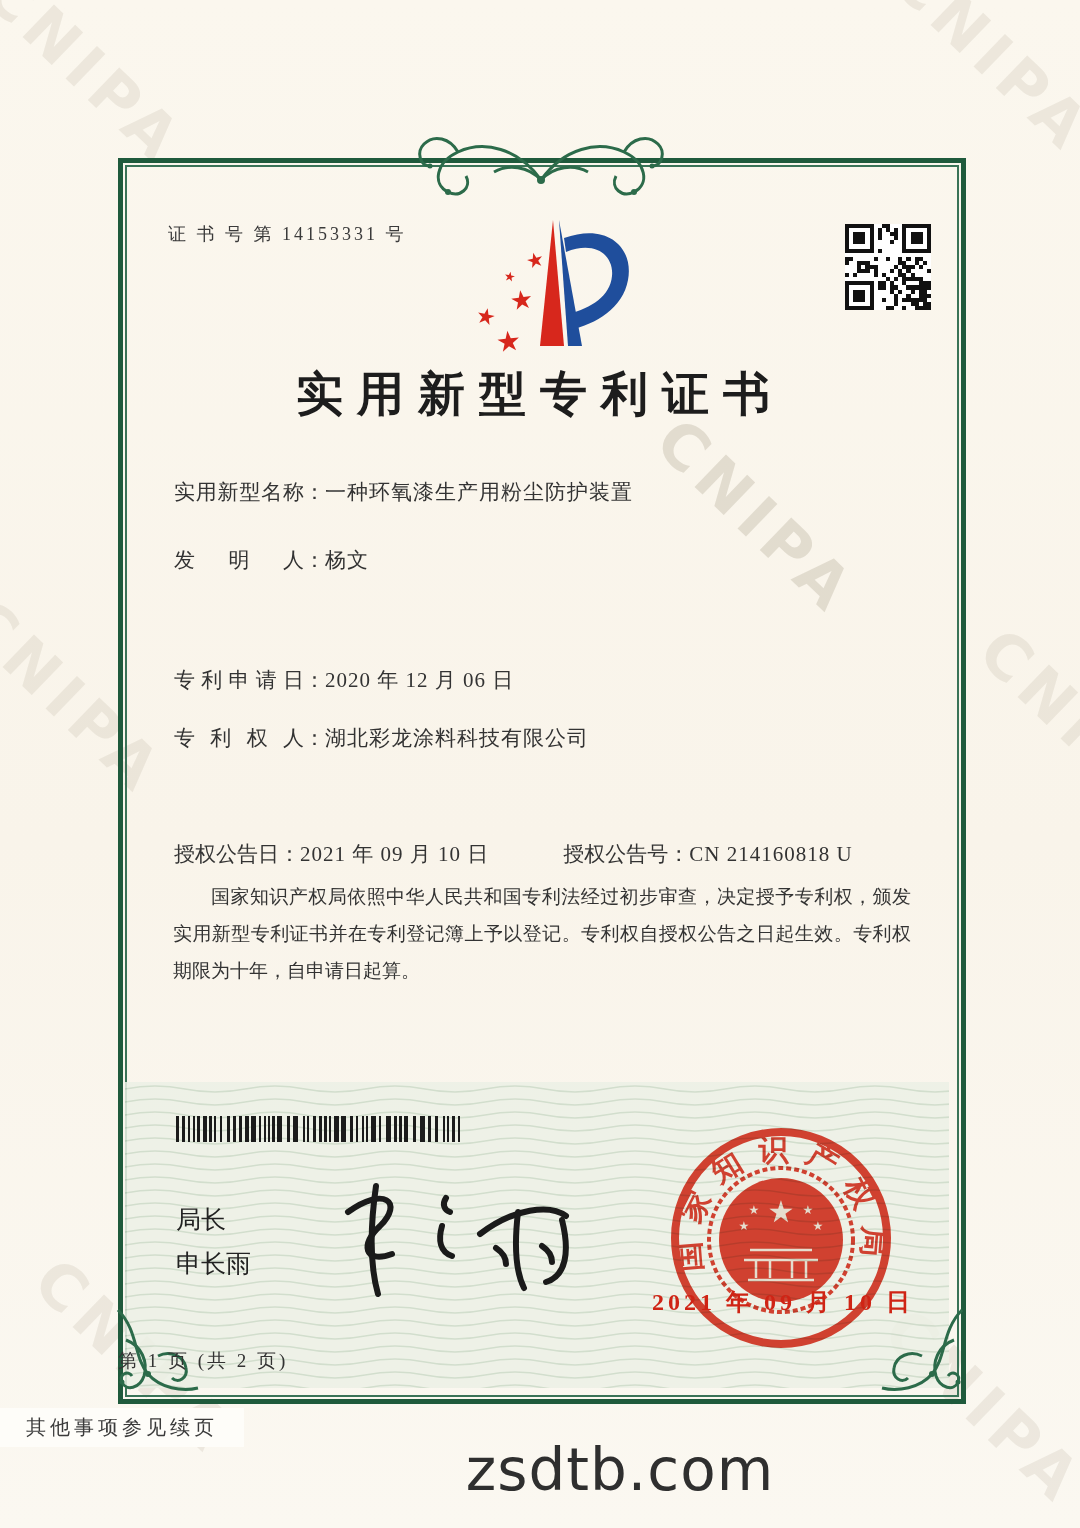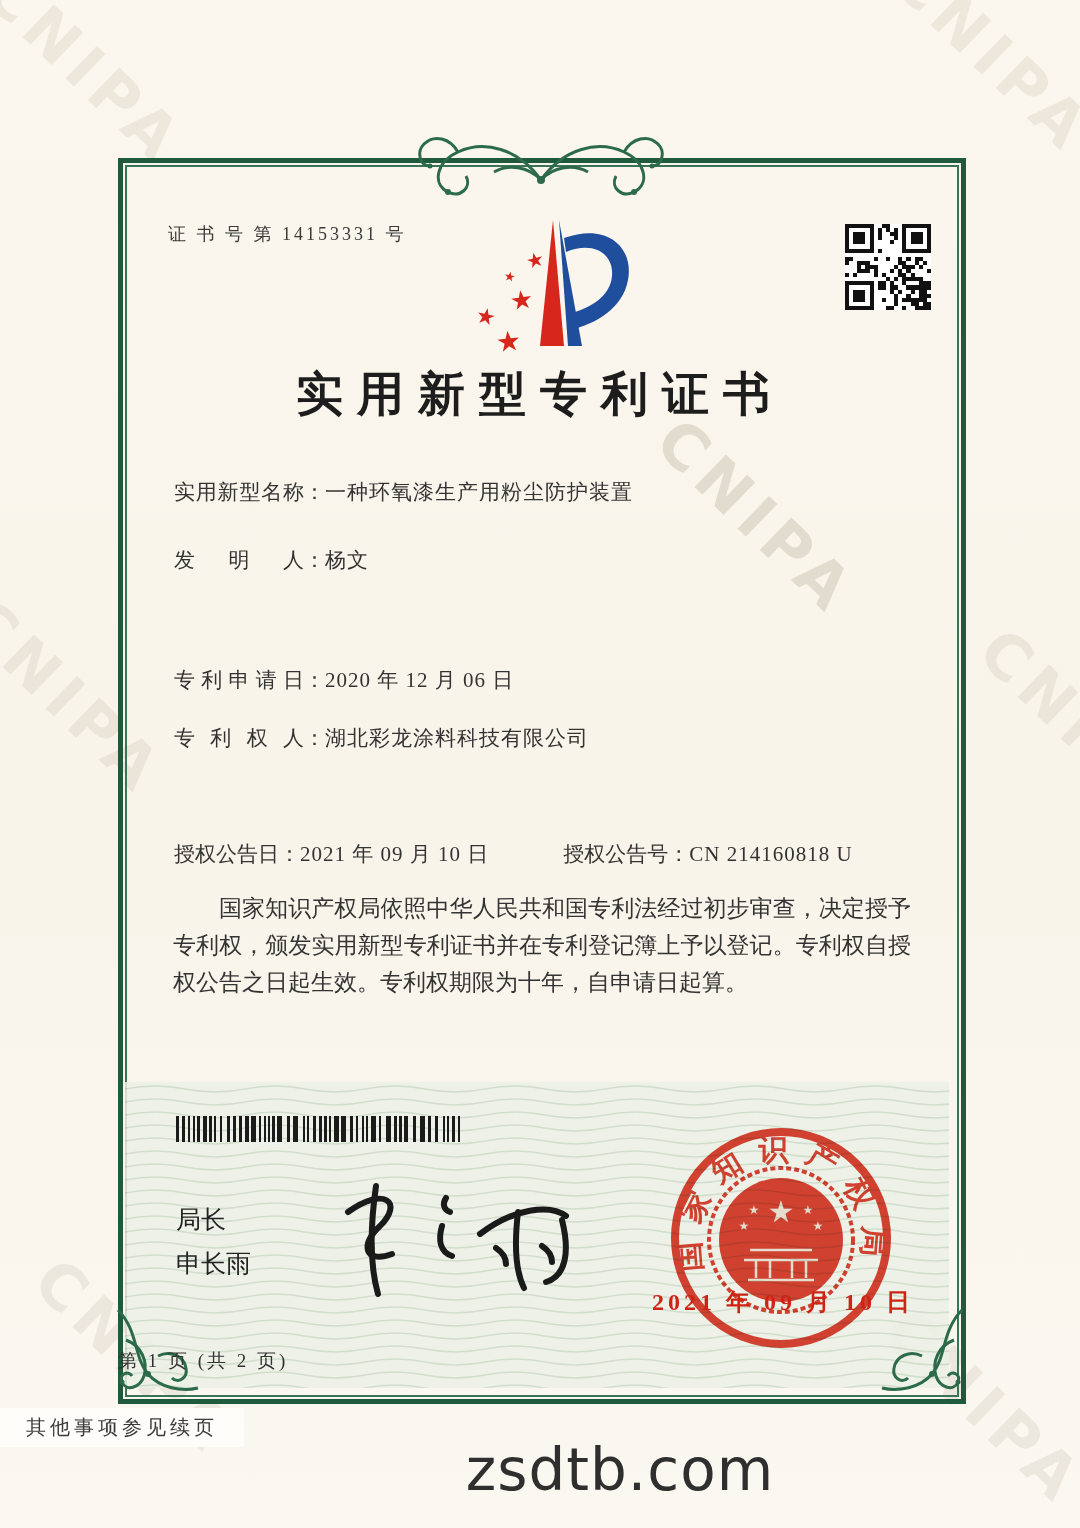--- a/index.html
+++ b/index.html
@@ -25,22 +25,22 @@
   .qr{position:absolute;left:845px;top:224px;width:86px;height:86px;}
   
   .title{position:absolute;left:0;top:363px;width:1080px;text-align:center;
          font-size:47px;font-weight:bold;letter-spacing:14px;color:#1d1d1d;}
   
   .frow{position:absolute;left:174px;font-size:21px;color:#333;white-space:nowrap;}
   .flabel{display:inline-block;width:130px;text-align:justify;text-align-last:justify;}
   .fvalue{letter-spacing:1px;text-align:right;}
   .grant2{margin-left:74px;}
   
-  .paras{position:absolute;left:173px;top:878px;width:738px;font-size:23px;
-         line-height:37px;text-align:justify;color:#333;margin-top:12px;}
+  .paras{position:absolute;left:173px;top:878px;width:738px;font-size:19px;
+         line-height:37px;text-align:justify;color:#333;}
   .paras p{margin:0;text-indent:2em;}
   
   .waves{position:absolute;left:125px;top:1082px;width:824px;height:306px;opacity:.85;}
   
   .barcode{position:absolute;left:176px;top:1116px;width:286px;height:26px;}
   
   .signer{position:absolute;left:176px;top:1198px;font-size:25px;color:#222;line-height:44px;}
   .sig{position:absolute;left:318px;top:1168px;width:260px;height:140px;}
   
   .seal{position:absolute;left:638px;top:1118px;width:286px;height:240px;opacity:.92;

